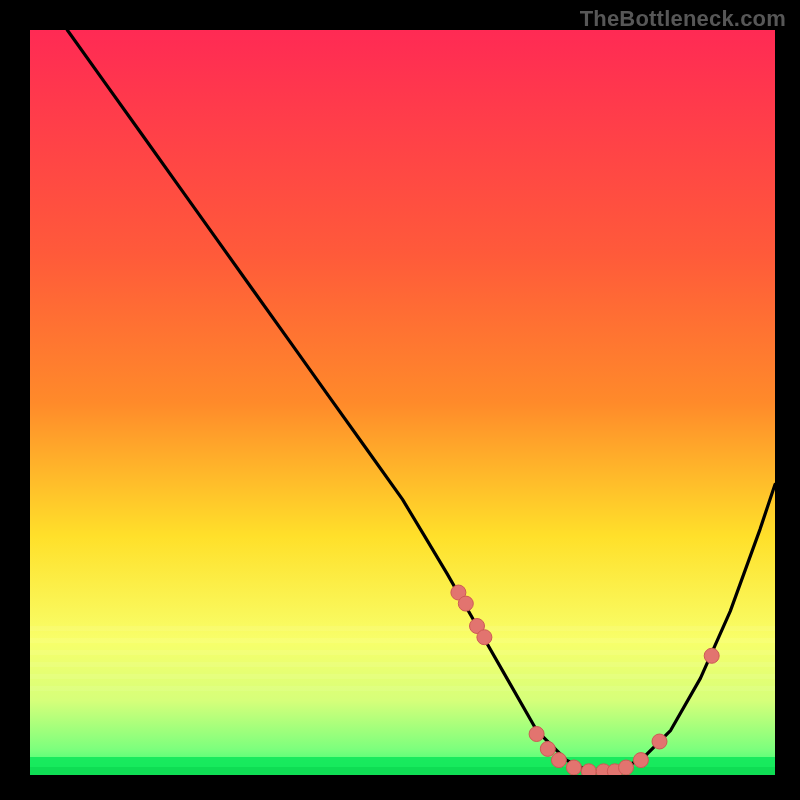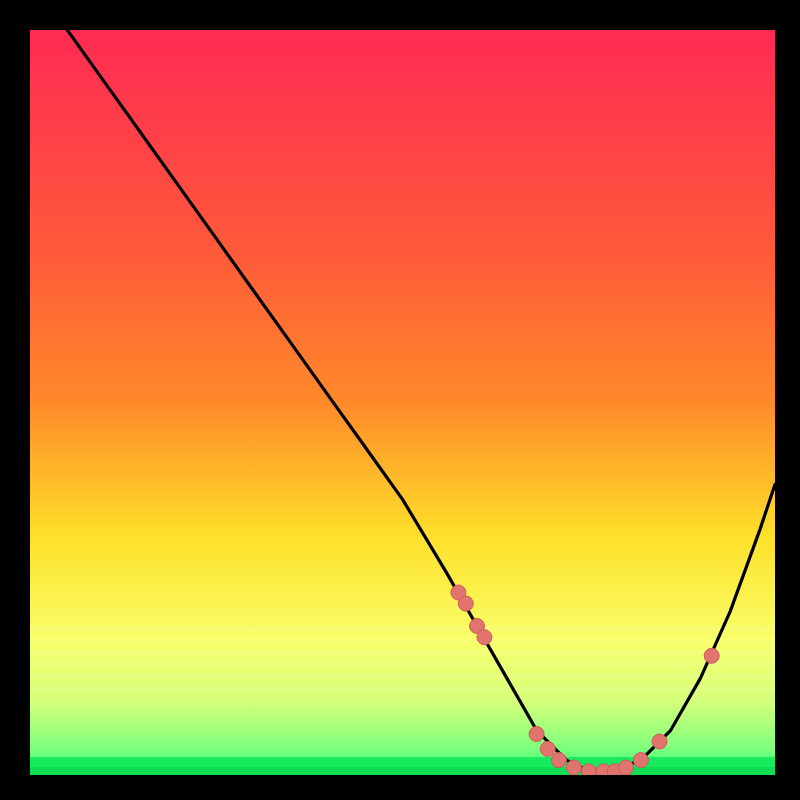--- a/index.html
+++ b/index.html
@@ -36,20 +36,21 @@
   svg {
     display: block;
     width: 100%;
     height: 100%;
   }
 </style>
 </head>
 <body>
 
 <div class="frame">
+  <div class="watermark">TheBottleneck.com</div>
 
   <div class="plot-wrap">
     <svg id="chart-svg" viewBox="0 0 745 745">
         <defs>
           <linearGradient id="bgGrad" x1="0" y1="0" x2="0" y2="1">
             <stop offset="0%" stop-color="#ff2a54"></stop>
             <stop offset="30%" stop-color="#ff5a3a"></stop>
             <stop offset="50%" stop-color="#ff8a2a"></stop>
             <stop offset="68%" stop-color="#ffe02a"></stop>
             <stop offset="82%" stop-color="#f8ff6a"></stop>

